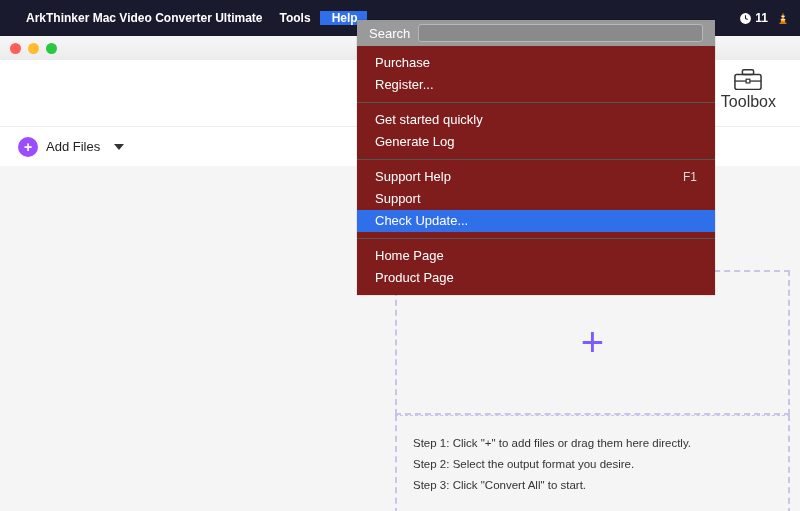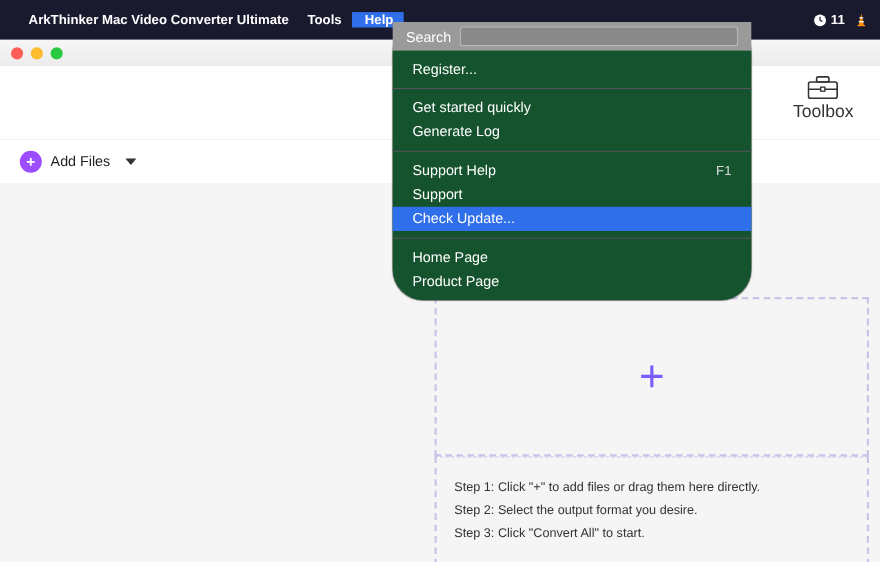--- a/index.html
+++ b/index.html
@@ -34,21 +34,21 @@
 .caret-down { width:0; height:0; border-left:5px solid transparent; border-right:5px solid transparent; border-top:6px solid #333; margin-left:6px; }
 
 
 .dropzone-wrap { position: absolute; left: 395px; top: 270px; width: 395px; height: 232px; }
 .dropzone { width: 100%; height: 145px; border: 2px dashed #c9c4e8; display:flex; align-items:center; justify-content:center; }
 .big-plus { color: #7b5cff; font-size: 40px; font-weight: 200; }
 .steps { border: 2px dashed #c9c4e8; border-top: 1px dashed #c9c4e8; padding: 12px 16px; }
 .step { font-size: 11.5px; color: #333; margin: 9px 0; }
 
 
-.help-menu { position: absolute; left: 357px; top: 20px; width: 326px; background: #14532d; color: #fff; font-size: 13px; box-shadow: 0 0 1px rgba(0,0,0,.4); z-index: 200; border-radius: 28px; }
+.help-menu { position: absolute; left: 357px; top: 20px; width: 358px; background: #7f1d1d; color: #fff; font-size: 13px; box-shadow: 0 0 1px rgba(0,0,0,.4); z-index: 200; }
 .help-search { background: #9a9a9a; height: 26px; display:flex; align-items:center; padding: 0 12px; gap: 8px; }
 .help-search-label { color:#fff; font-size:13px; }
 .help-search-input { flex:1; height:18px; background:#8a8a8a; border:1px solid #b8b8b8; border-radius:3px; padding:0 6px; color:#fff; font-size:12px; outline:none; }
 .help-group { padding: 6px 0; }
 .help-item { padding: 2px 18px; line-height: 18px; display:flex; align-items:center; justify-content:space-between; }
 .help-item.highlight { background: #2f6fea; }
 .help-sep { height:1px; background:#555; margin:0; }
 .shortcut { color:#ddd; font-size:12px; }
 </style>
 </head>
@@ -77,20 +77,23 @@
     </span>
   </div>
 </div>
 
 <div class="help-menu">
   <div class="help-search">
     <span class="help-search-label">Search</span>
     <input class="help-search-input" value="" style="">
   </div>
   <div class="help-group">
+    <div class="help-item">
+        <span>Purchase</span>
+      </div>
     <div class="help-item">
         <span>Register...</span>
       </div>
   </div>
   <div class="help-sep"></div>
   <div class="help-group">
     <div class="help-item">
         <span>Get started quickly</span>
       </div>
     <div class="help-item">

